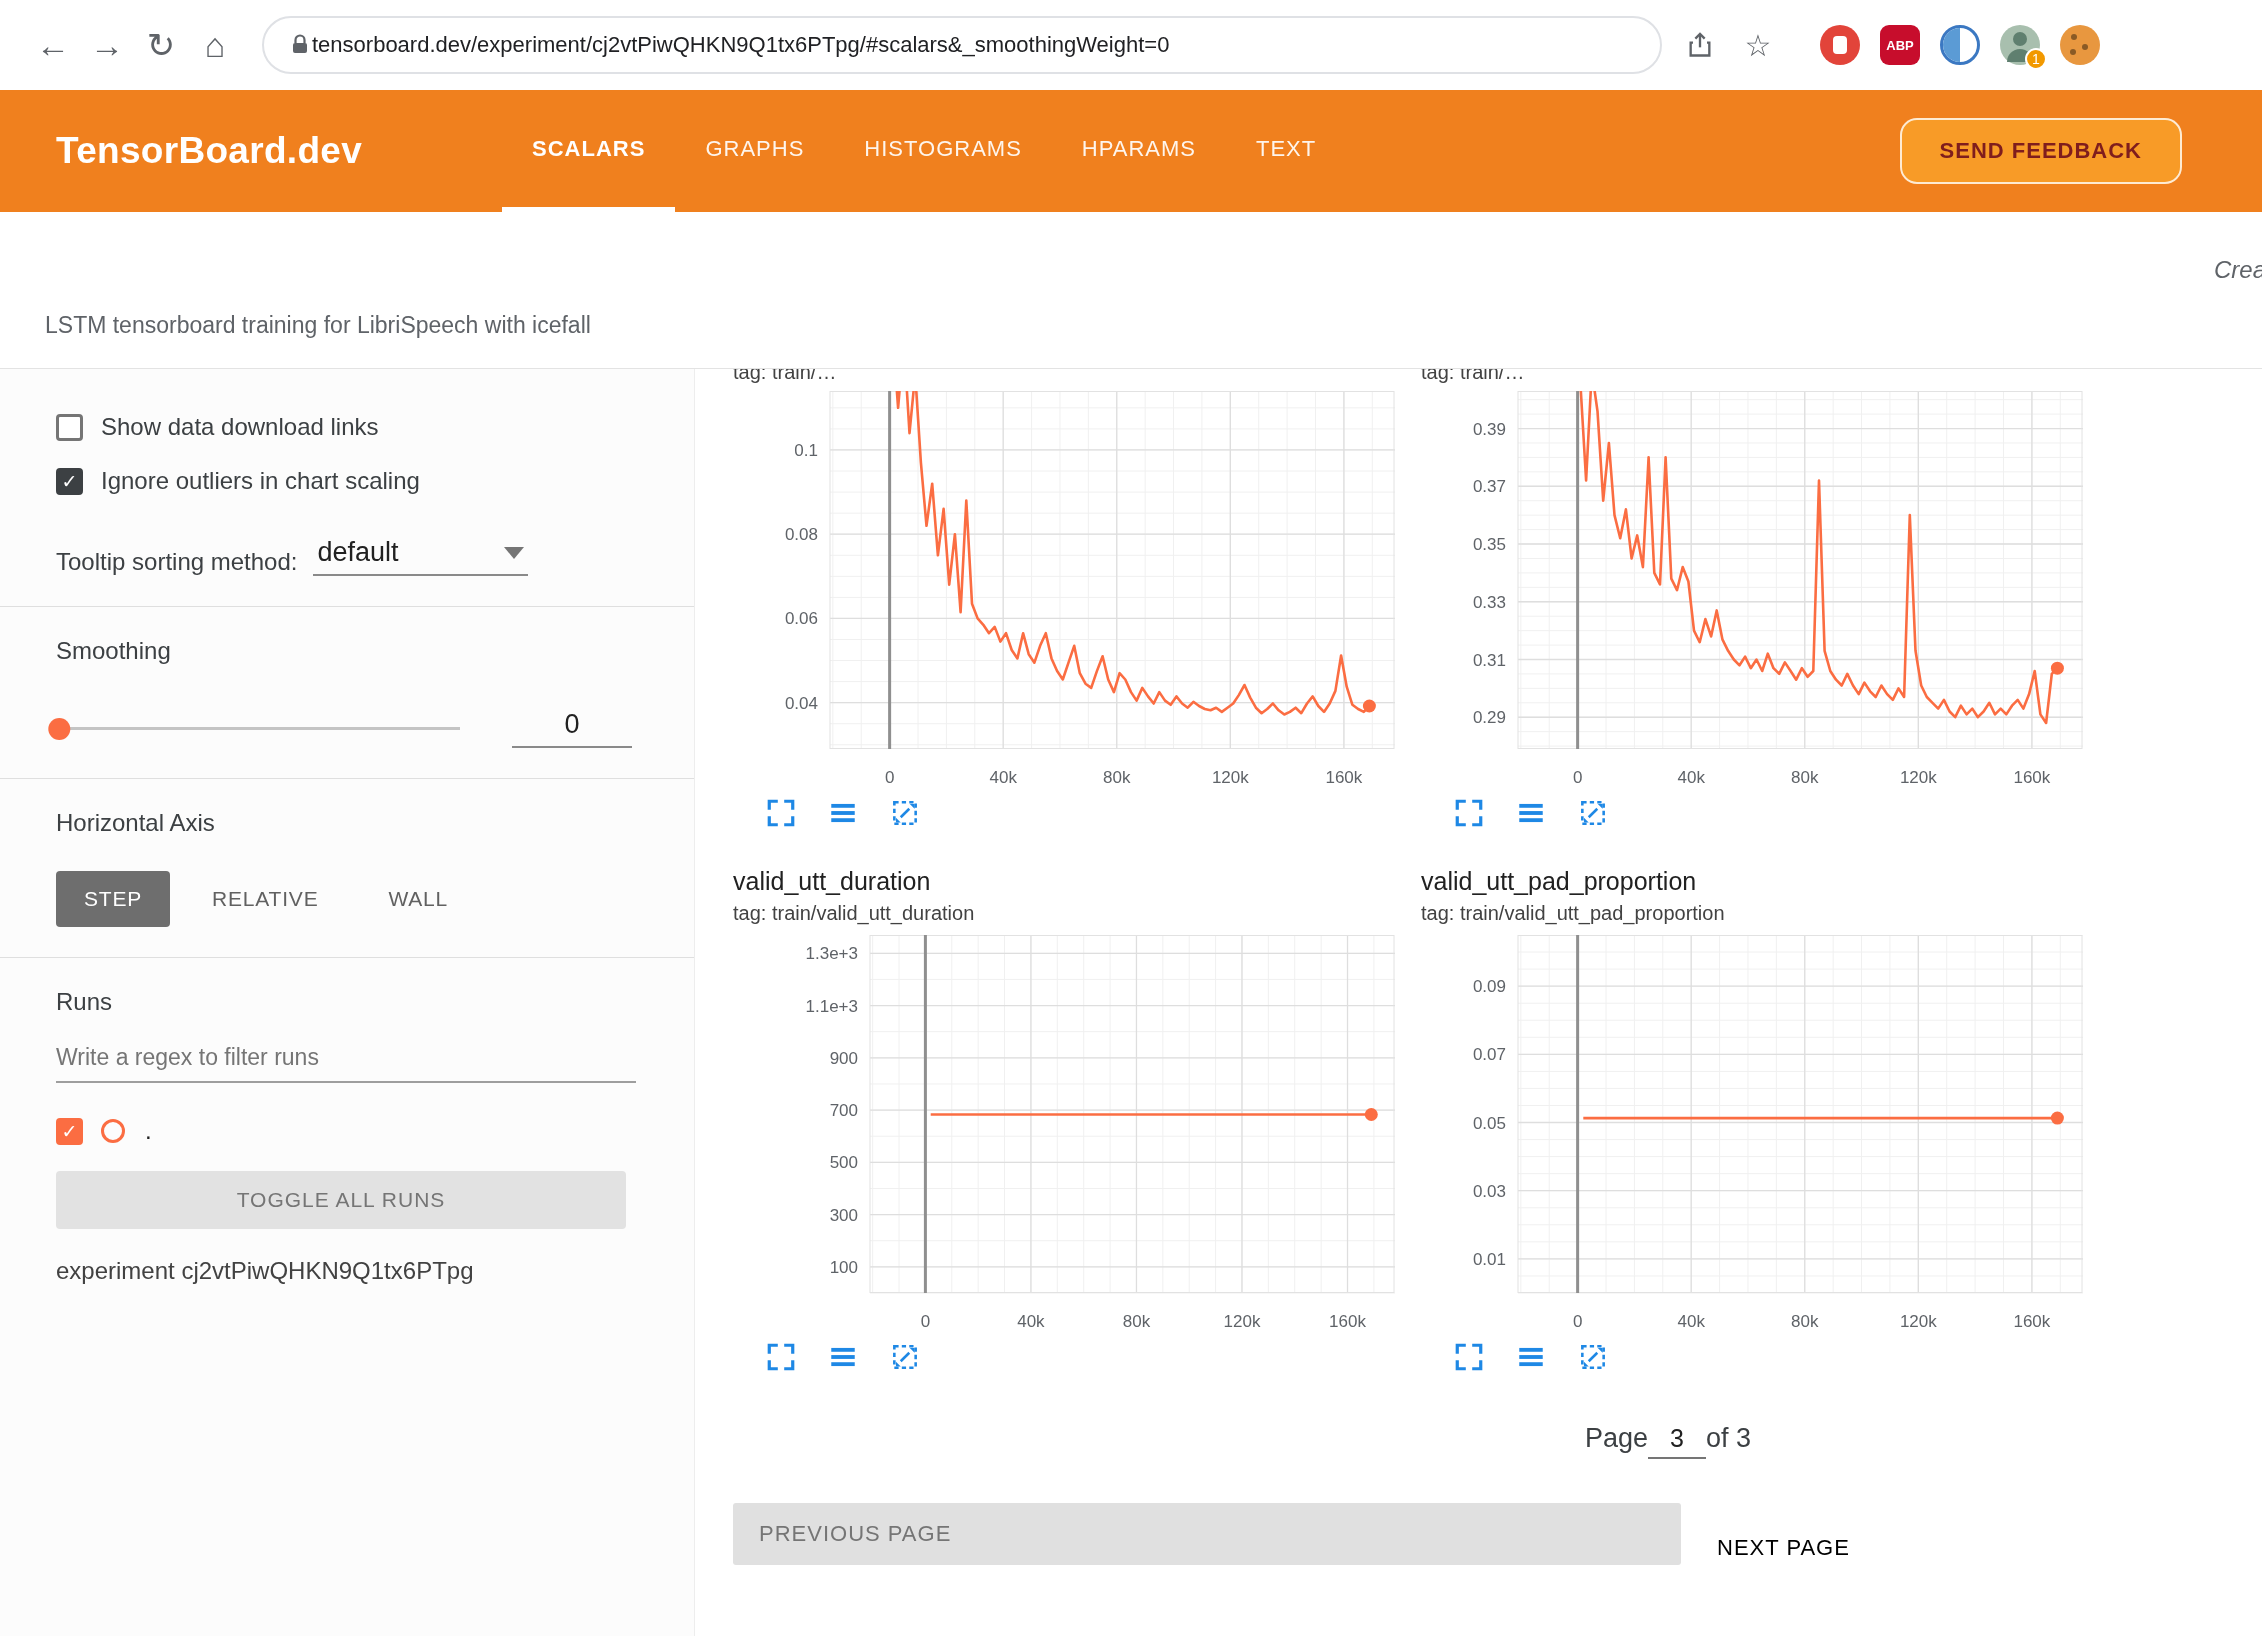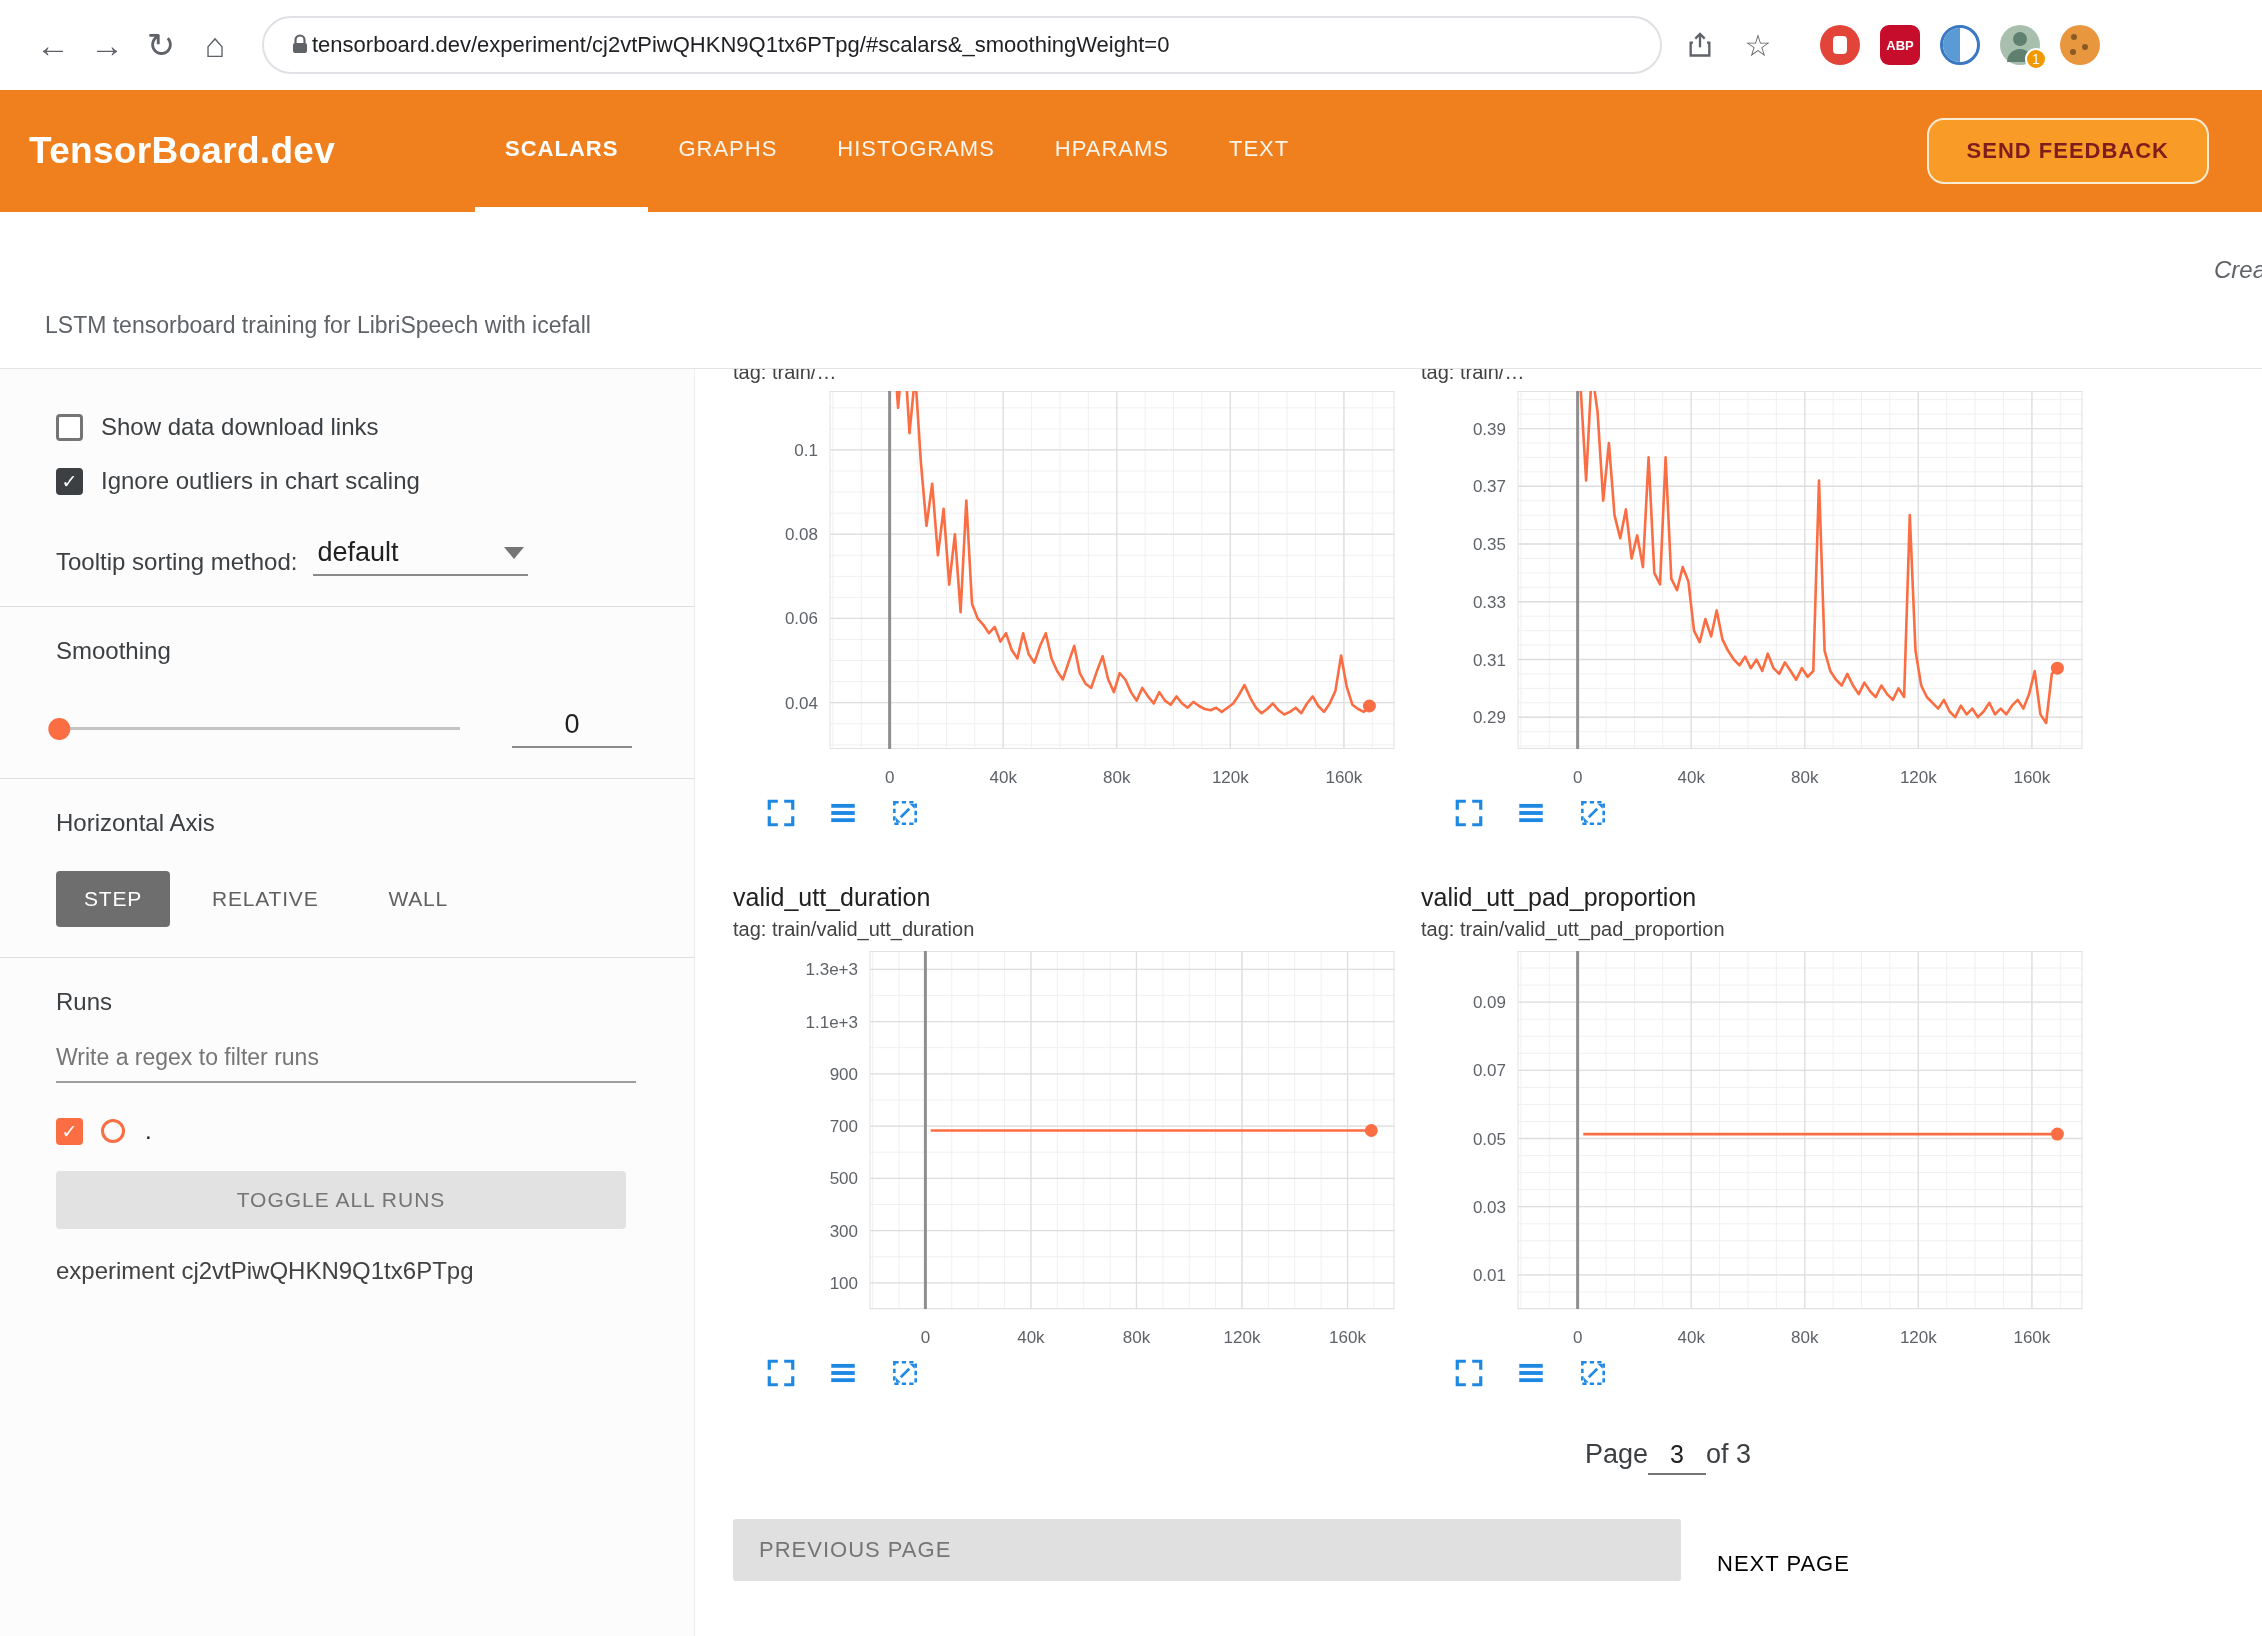--- a/index.html
+++ b/index.html
@@ -29,21 +29,21 @@
   .badge { position:absolute; right:-7px; bottom:-5px; width:22px; height:22px; border-radius:50%;
            background:#f29900; color:#fff; font-size:14px; display:flex; align-items:center; justify-content:center;
            border:2px solid #fff; }
   .ext-cookie { background:#e8973f; }
   .ext-cookie i { position:absolute; width:6px; height:6px; border-radius:50%; background:#8a5a25; }
   .ext-cookie i:nth-child(1){ top:9px; left:11px; }
   .ext-cookie i:nth-child(2){ top:19px; left:22px; }
   .ext-cookie i:nth-child(3){ top:24px; left:10px; }
 
   
-  .appbar { height:122px; background:#f0801e; display:flex; align-items:stretch; padding:0 29px; }
+  .appbar { height:122px; background:#f0801e; display:flex; align-items:stretch; padding:0 56px; }
   .logo { font-size:37px; font-weight:bold; color:#fff; align-self:center; letter-spacing:.3px; }
   .tabs { display:flex; margin-left:140px; }
   .tab { display:flex; align-items:center; padding:0 30px; color:rgba(255,255,255,.92);
          font-size:22px; letter-spacing:1px; border-bottom:5px solid transparent; cursor:pointer; }
   .tab.active { color:#fff; border-bottom-color:#fff; font-weight:bold; }
   .feedback-btn { align-self:center; margin-left:auto; margin-right:24px; background:#f89b27;
                   border:2px solid rgba(255,255,255,.8); border-radius:17px; color:#7f1d1d;
                   font-size:22px; letter-spacing:1px; padding:18px 38px; font-weight:bold; }
 
   
@@ -92,21 +92,21 @@
                 font-size:21px; letter-spacing:1px; color:#757575; font-family:"Liberation Sans",sans-serif; }
   .exp-name { margin-top:28px; font-size:24px; color:#424242; }
 
   
   .main { flex:1; background:#fff; padding-left:38px; overflow:hidden; }
   .charts-grid { display:grid; grid-template-columns:662px 662px; column-gap:26px; }
   .chart-card { width:662px; }
   .chart-card.row2 { margin-top:38px; }
   .tag-clip { height:15px; overflow:hidden; position:relative; margin-bottom:7px; }
   .tag-clip .chart-tag { position:absolute; bottom:0; left:0; }
-  .chart-title { font-size:25px; color:#212121; margin-bottom:6px;margin-top:16px; }
+  .chart-title { font-size:25px; color:#212121; margin-bottom:6px; }
   .chart-tag { font-size:20px; color:#424242; }
   .chart-tag.spaced { margin-bottom:10px; }
   svg.plot { width:662px; height:402px; display:block; }
   svg.plot text { font-size:17px; fill:#5f6368; font-family:"Liberation Sans",sans-serif; }
   .chart-icons { display:flex; gap:30px; padding-left:32px; margin-top:4px; }
   .cicon { width:32px; height:32px; display:block; }
   .cicon svg { width:32px; height:32px; display:block; }
 
   .pagination { display:flex; align-items:baseline; gap:0; margin-top:50px; margin-left:852px;
                 font-size:27px; color:#3c4043; }

